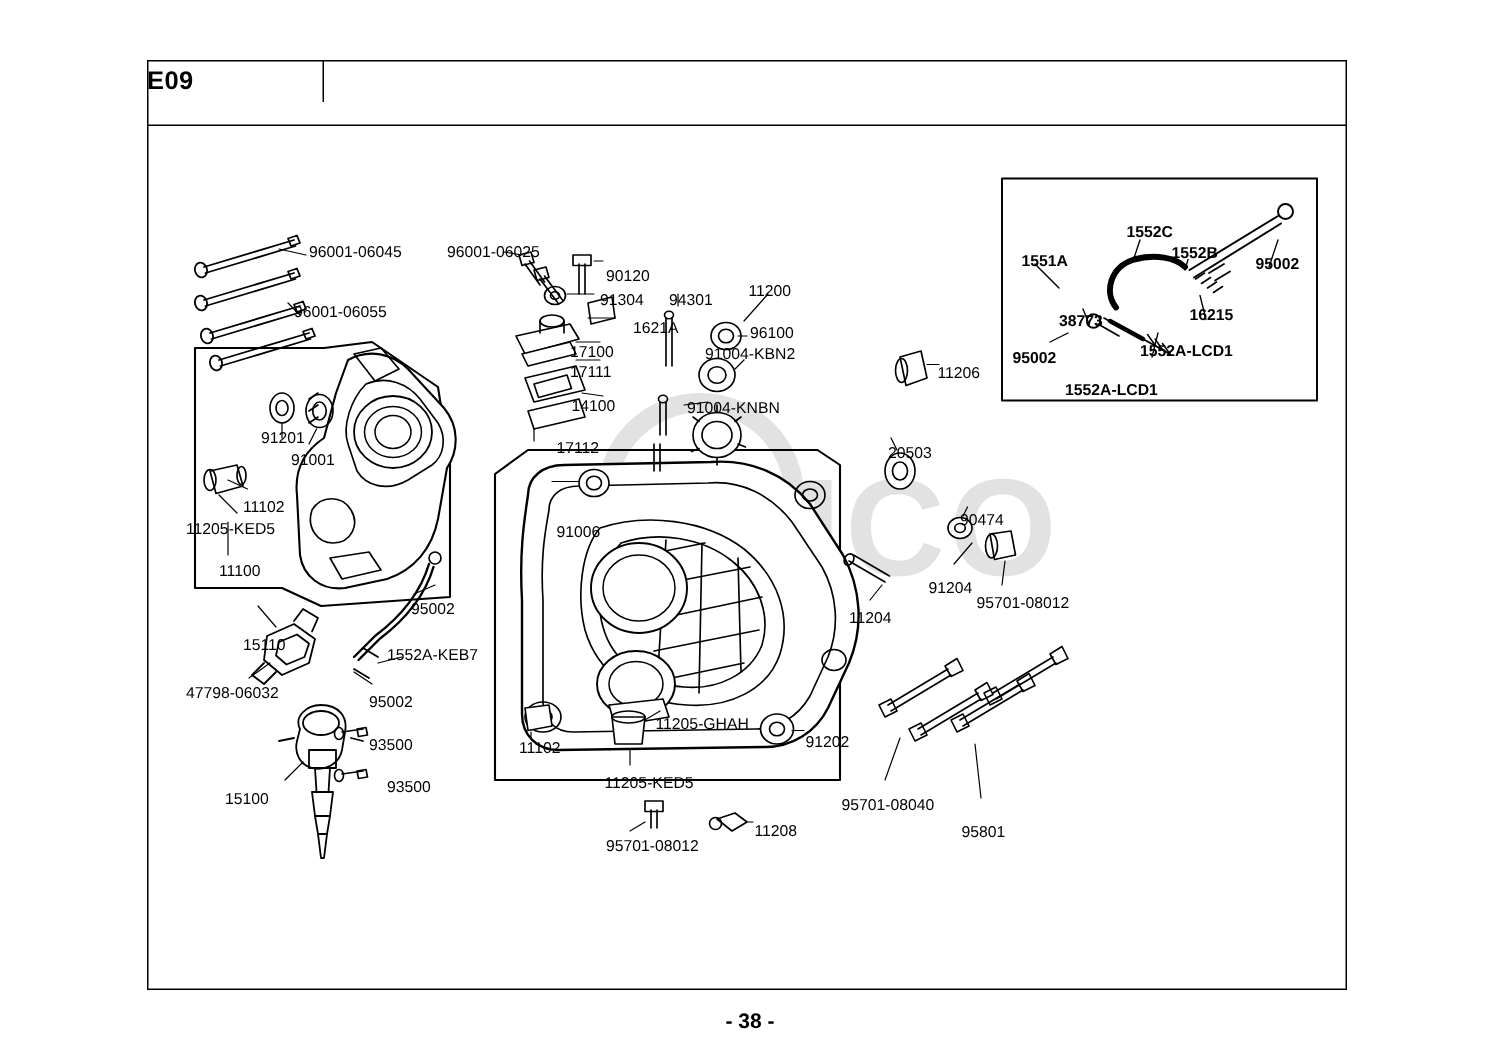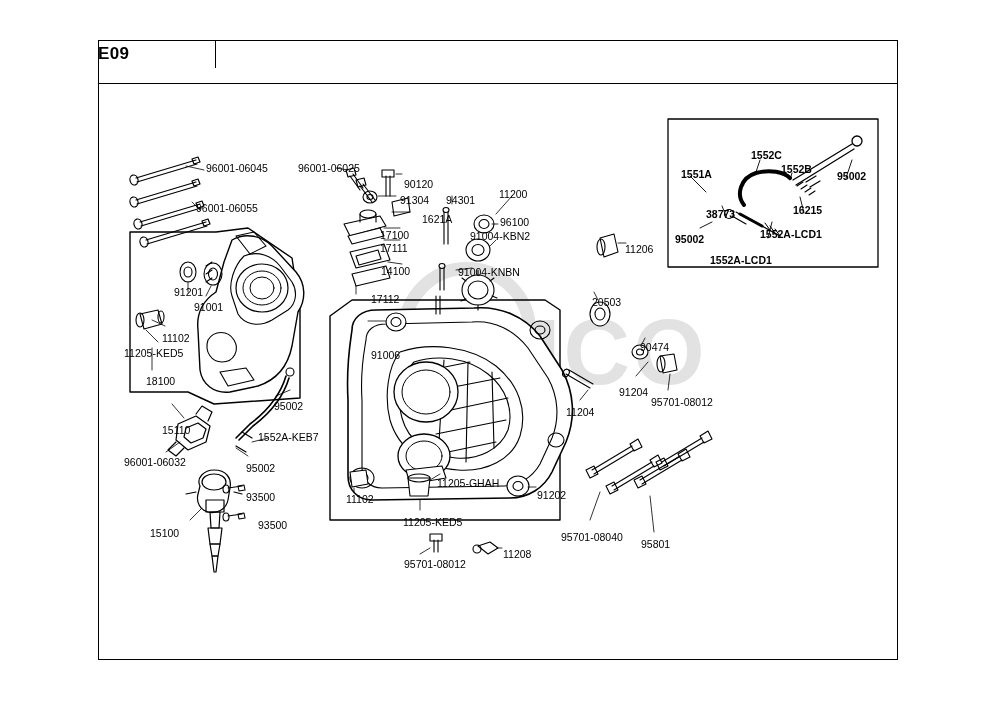--- a/index.html
+++ b/index.html
@@ -463,48 +463,49 @@
       <div class="lbl" style="left: 470px; top: 230px;">91004-KBN2</div>
       <div class="lbl" style="left: 380px; top: 229px;">17100</div>
       <div class="lbl" style="left: 380px; top: 242px;">17111</div>
       <div class="lbl" style="left: 381px; top: 265px;">14100</div>
       <div class="lbl" style="left: 458px; top: 266px;">91004-KNBN</div>
       <div class="lbl" style="left: 343px; top: 293px; margin-left: 28px;">17112</div>
       <div class="lbl" style="left: 174px; top: 286px;">91201</div>
       <div class="lbl" style="left: 194px; top: 301px;">91001</div>
       <div class="lbl" style="left: 162px; top: 332px;">11102</div>
       <div class="lbl" style="left: 124px; top: 347px;">11205-KED5</div>
-      <div class="lbl" style="left: 146px; top: 375px;">18100</div>
+      <div class="lbl" style="left: 146px; top: 375px;">11100</div>
       <div class="lbl" style="left: 371px; top: 321px; margin-top: 28px;">91006</div>
       <div class="lbl" style="left: 625px; top: 243px;">11206</div>
       <div class="lbl" style="left: 592px; top: 296px;">20503</div>
       <div class="lbl" style="left: 640px; top: 341px;">90474</div>
       <div class="lbl" style="left: 619px; top: 386px;">91204</div>
       <div class="lbl" style="left: 651px; top: 396px;">95701-08012</div>
       <div class="lbl" style="left: 566px; top: 406px;">11204</div>
       <div class="lbl" style="left: 162px; top: 394px; margin-top: 30px;">15110</div>
       <div class="lbl" style="left: 274px; top: 400px;">95002</div>
       <div class="lbl" style="left: 258px; top: 431px;">1552A-KEB7</div>
-      <div class="lbl" style="left: 124px; top: 456px;">96001-06032</div>
+      <div class="lbl" style="left: 124px; top: 456px;">47798-06032</div>
       <div class="lbl" style="left: 246px; top: 462px;">95002</div>
       <div class="lbl" style="left: 246px; top: 491px;">93500</div>
       <div class="lbl" style="left: 258px; top: 519px;">93500</div>
       <div class="lbl" style="left: 150px; top: 527px;">15100</div>
       <div class="lbl" style="left: 346px; top: 493px;">11102</div>
       <div class="lbl" style="left: 437px; top: 477px;">11205-GHAH</div>
       <div class="lbl" style="left: 403px; top: 516px;">11205-KED5</div>
       <div class="lbl" style="left: 537px; top: 489px;">91202</div>
       <div class="lbl" style="left: 404px; top: 558px;">95701-08012</div>
       <div class="lbl" style="left: 503px; top: 548px;">11208</div>
       <div class="lbl" style="left: 561px; top: 531px;">95701-08040</div>
-      <div class="lbl" style="left: 641px; top: 538px;">95801</div>
+      <div class="lbl" style="left: 641px; top: 549px;">95801</div>
       <div class="lbl b" style="left: 681px; top: 168px;">1551A</div>
       <div class="lbl b" style="left: 751px; top: 149px;">1552C</div>
       <div class="lbl b" style="left: 781px; top: 163px;">1552B</div>
       <div class="lbl b" style="left: 837px; top: 170px;">95002</div>
       <div class="lbl b" style="left: 706px; top: 208px;">38773</div>
       <div class="lbl b" style="left: 793px; top: 204px;">16215</div>
       <div class="lbl b" style="left: 675px; top: 233px;">95002</div>
       <div class="lbl b" style="left: 760px; top: 228px;">1552A-LCD1</div>
       <div class="lbl b" style="left: 710px; top: 254px;">1552A-LCD1</div>
     </div>
 
+  <div class="page-number">- 38 -</div>
 </div>
 
 </body></html>

